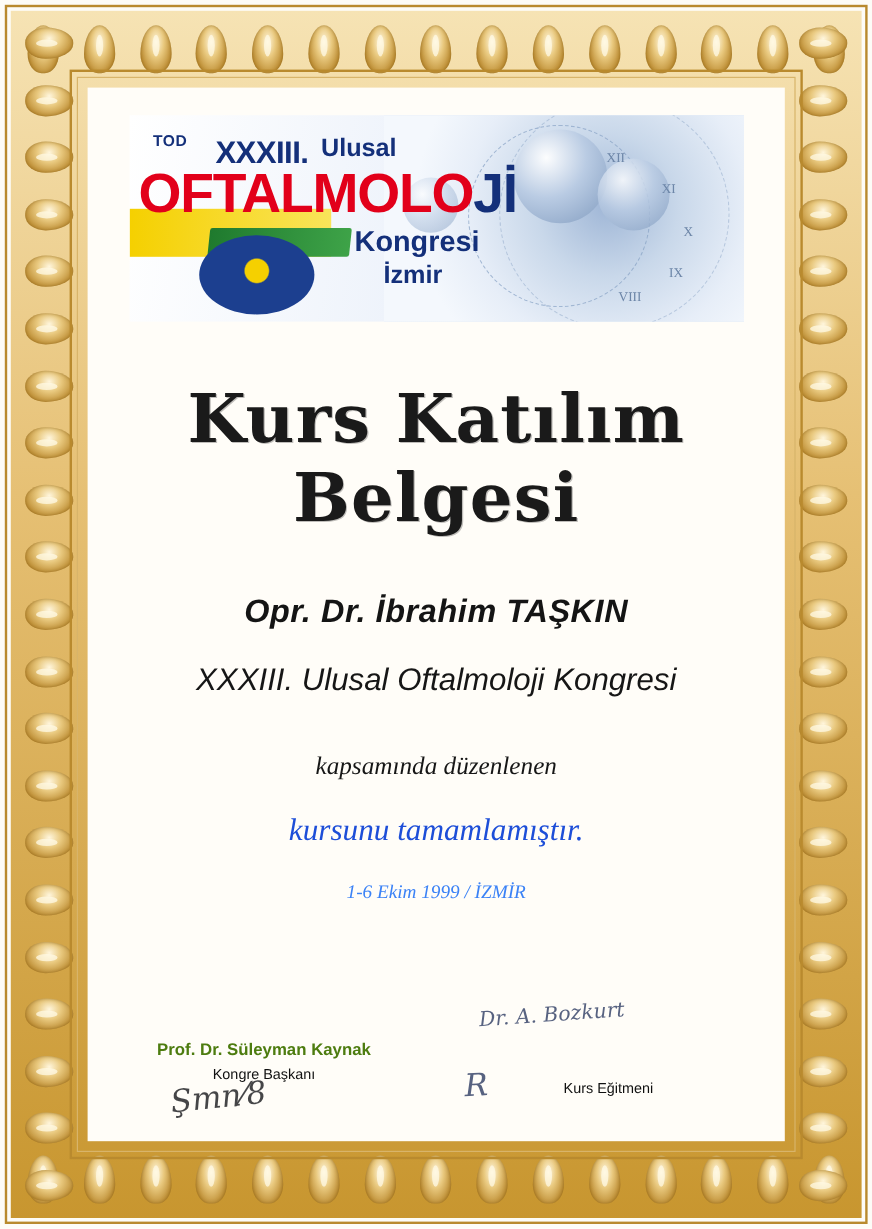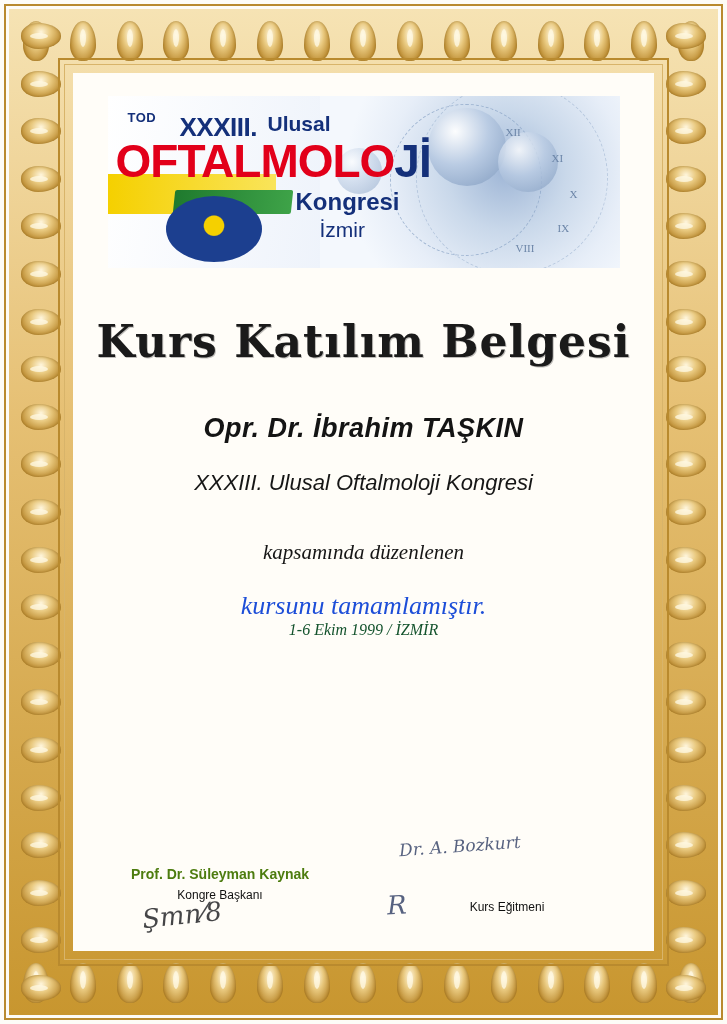--- a/index.html
+++ b/index.html
@@ -205,52 +205,52 @@
     left: 188px; top: 92px;
     font-family: "Liberation Sans", sans-serif;
     font-weight: bold;
     font-size: 24px;
     color: #14307a;
   }
   .logo-izmir {
     position: absolute;
     left: 212px; top: 122px;
     font-family: "Liberation Sans", sans-serif;
-    font-weight: normal;
+    font-weight: bold;
     font-size: 21px;
     color: #14307a;
   }
 
   
   .title {
     margin-top: 48px;
     font-family: "DejaVu Serif", serif;
     font-weight: bold;
-    font-size: 44px;
+    font-size: 56px;
     color: #1a1a1a;
     letter-spacing: 1px;
     text-shadow: 1px 1px 0 rgba(0,0,0,.25);
   }
 
   
   .recipient {
     margin-top: 46px;
     font-family: "Liberation Sans", sans-serif;
     font-style: italic;
     font-weight: bold;
     font-size: 27px;
     color: #141414;
     letter-spacing: .5px;
     text-align: center;
   }
   .line-congress {
     margin-top: 26px;
     font-family: "Liberation Sans", sans-serif;
     font-style: italic;
-    font-size: 22px;
+    font-size: 26px;
     color: #161616;
   }
   .line-within {
     margin-top: 44px;
     font-family: "Liberation Serif", serif;
     font-style: italic;
     font-size: 21px;
     color: #161616;
   }
   .course-name {
@@ -263,24 +263,25 @@
     letter-spacing: 1px;
   }
   .line-completed {
     margin-top: 26px;
     font-family: "Liberation Serif", serif;
     font-style: italic;
     font-size: 26px;
     color: #1d4ed8;
   }
   .date-line {
+    margin-top: 28px;
     font-family: "Liberation Serif", serif;
     font-style: italic;
     font-size: 16px;
-    color: #14532d;
+    color: #3b82f6;
   }
 
   
   .signatures {
     position: absolute;
     left: 20px;
     right: 20px;
     bottom: 40px;
     display: flex;
     justify-content: space-between;

